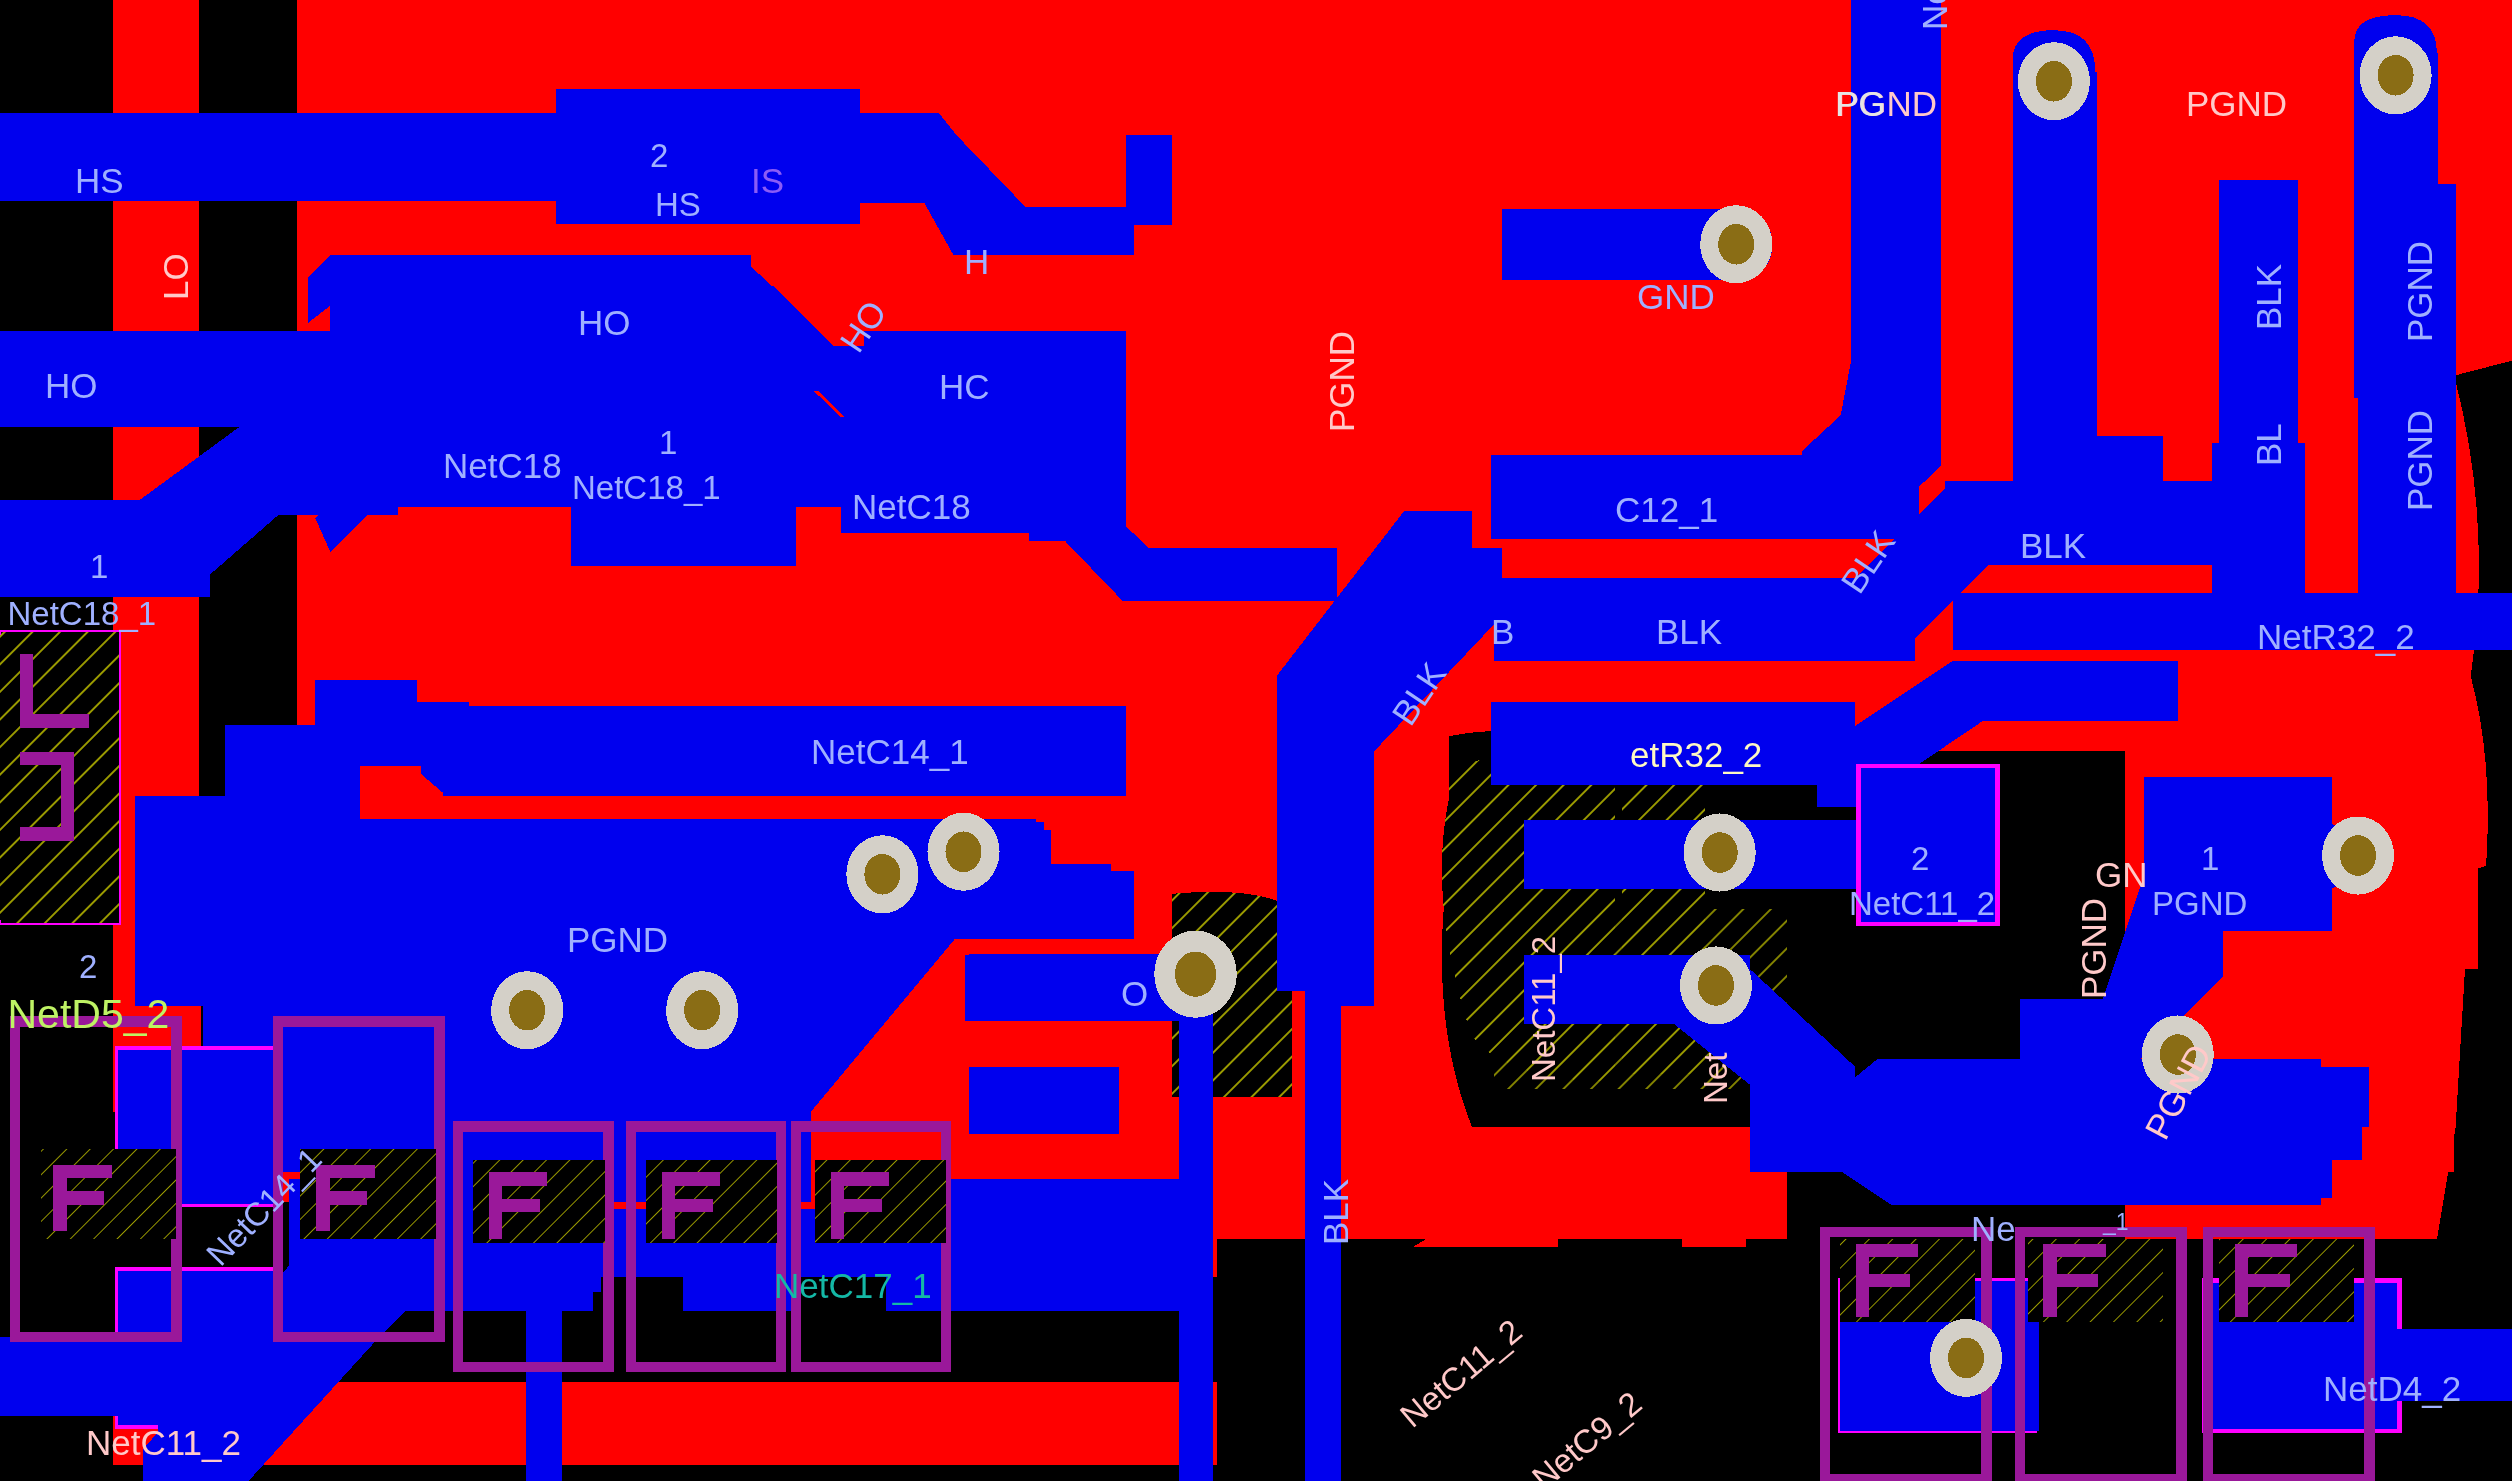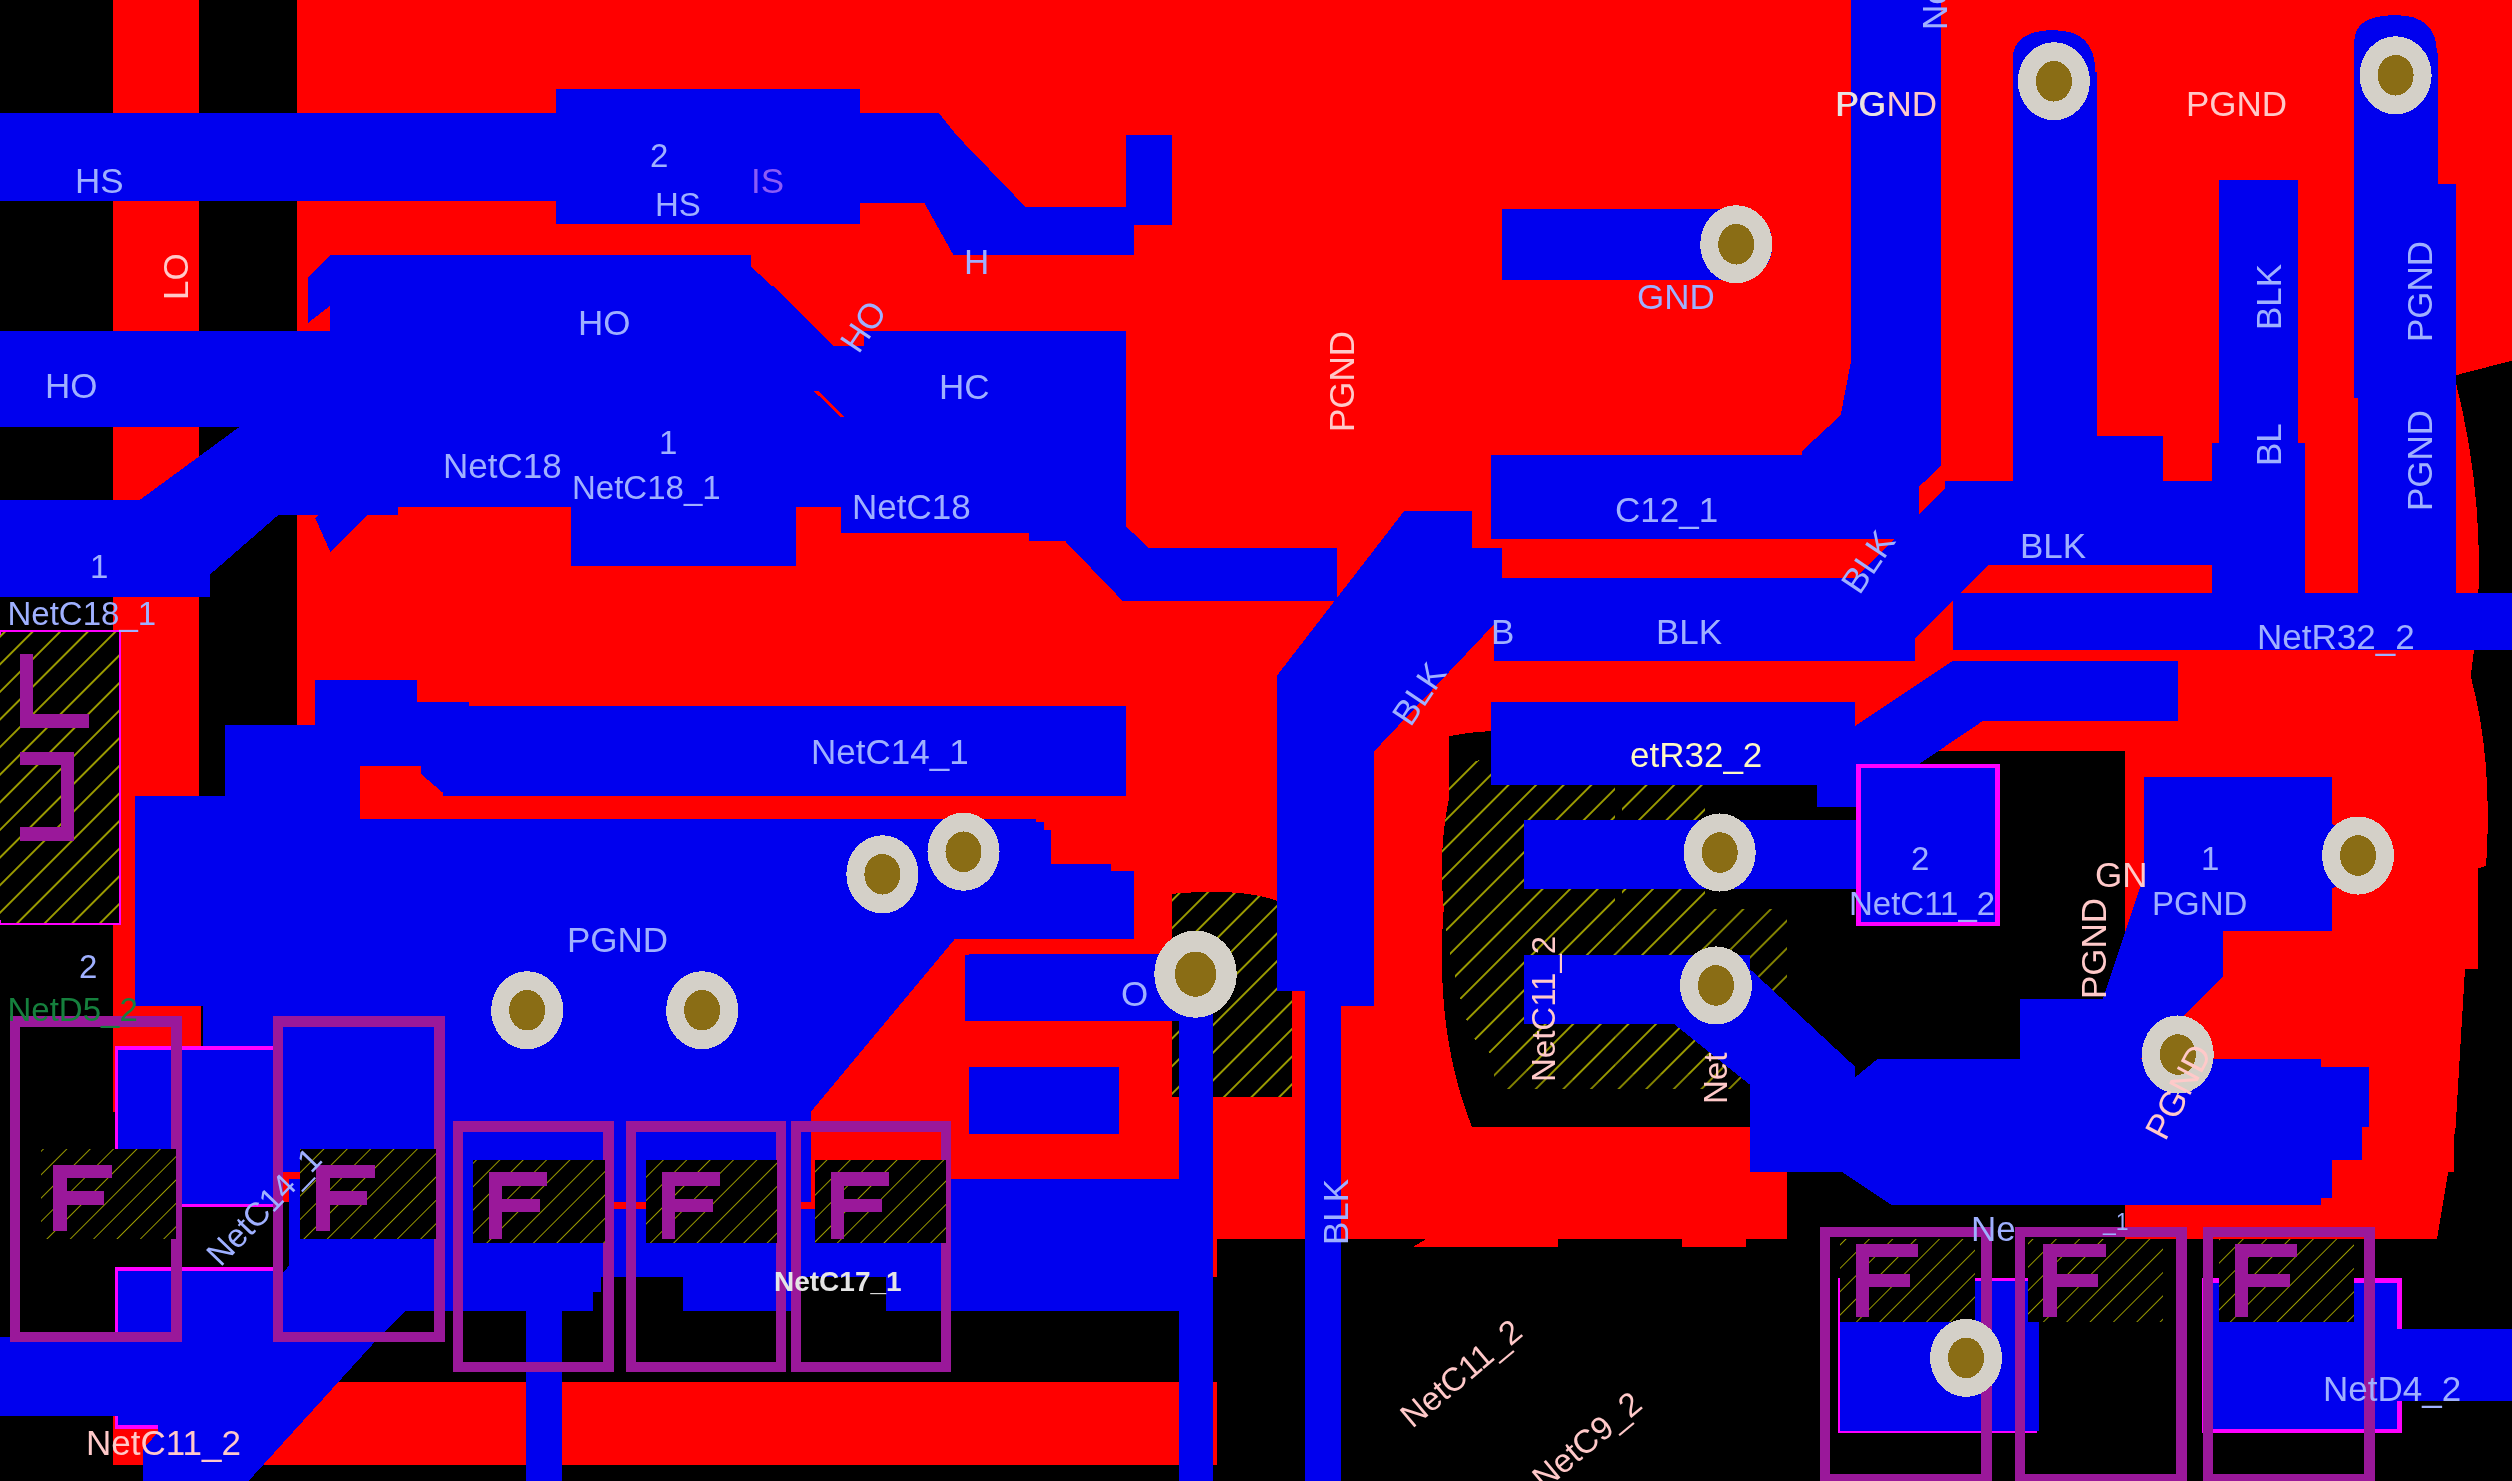--- a/index.html
+++ b/index.html
@@ -408,23 +408,23 @@
       <div class="lbl lbl-top" style="left: 939px; top: 367px; font-size: 35px; color: rgb(159, 176, 255); transform: rotate(0deg);">HC</div>
       <div class="lbl lbl-top" style="left: 443px; top: 446px; font-size: 35px; color: rgb(159, 176, 255); transform: rotate(0deg);">NetC18</div>
       <div class="lbl lbl-top" style="left: 659px; top: 424px; font-size: 33px; color: rgb(159, 176, 255); transform: rotate(0deg);">1</div>
       <div class="lbl lbl-top" style="left: 572px; top: 469px; font-size: 33px; color: rgb(159, 176, 255); transform: rotate(0deg);">NetC18_1</div>
       <div class="lbl lbl-top" style="left: 852px; top: 487px; font-size: 35px; color: rgb(159, 176, 255); transform: rotate(0deg);">NetC18</div>
       <div class="lbl lbl-top" style="left: 90px; top: 548px; font-size: 33px; color: rgb(159, 176, 255); transform: rotate(0deg);">1</div>
       <div class="lbl lbl-top" style="left: 7.5px; top: 595px; font-size: 33px; color: rgb(159, 176, 255); transform: rotate(0deg);">NetC18_1</div>
       <div class="lbl lbl-top" style="left: 811px; top: 732px; font-size: 35px; color: rgb(159, 176, 255); transform: rotate(0deg);">NetC14_1</div>
       <div class="lbl lbl-top" style="left: 567px; top: 920px; font-size: 35px; color: rgb(159, 176, 255); transform: rotate(0deg);">PGND</div>
       <div class="lbl lbl-top" style="left: 79px; top: 948px; font-size: 33px; color: rgb(159, 176, 255); transform: rotate(0deg);">2</div>
-      <div class="lbl lbl-top" style="left: 7.5px; top: 991px; font-size: 33px; color: #15803d; transform: rotate(0deg);">NetD5_2</div>
+      <div class="lbl lbl-top" style="left: 7.5px; top: 991px; font-size: 41px; color: #bef264; transform: rotate(0deg);">NetD5_2</div>
       <div class="lbl lbl-top" style="left: 199px; top: 1247px; font-size: 33px; color: rgb(159, 176, 255); transform: rotate(-46deg);">NetC14_1</div>
-      <div class="lbl lbl-top" style="left: 774px; top: 1266px; font-size: 28px; color: #e5e5e5; transform: rotate(0deg); font-weight: bold;">NetC17_1</div>
+      <div class="lbl lbl-top" style="left: 774px; top: 1266px; font-size: 35px; color: #14b8a6; transform: rotate(0deg);">NetC17_1</div>
       <div class="lbl lbl-top" style="left: 1121px; top: 974px; font-size: 35px; color: rgb(159, 176, 255); transform: rotate(0deg);">O</div>
       <div class="lbl lbl-top" style="left: 1316px; top: 1245px; font-size: 35px; color: rgb(159, 176, 255); transform: rotate(-90deg);">BLK</div>
       <div class="lbl lbl-top" style="left: 1384px; top: 710px; font-size: 35px; color: rgb(159, 176, 255); transform: rotate(-56deg);">BLK</div>
       <div class="lbl lbl-top" style="left: 1491px; top: 612px; font-size: 35px; color: rgb(159, 176, 255); transform: rotate(0deg);">B</div>
       <div class="lbl lbl-top" style="left: 1656px; top: 612px; font-size: 35px; color: rgb(159, 176, 255); transform: rotate(0deg);">BLK</div>
       <div class="lbl lbl-top" style="left: 1833px; top: 578px; font-size: 35px; color: rgb(159, 176, 255); transform: rotate(-56deg);">BLK</div>
       <div class="lbl lbl-top" style="left: 2020px; top: 526px; font-size: 35px; color: rgb(159, 176, 255); transform: rotate(0deg);">BLK</div>
       <div class="lbl lbl-top" style="left: 1615px; top: 490px; font-size: 35px; color: rgb(159, 176, 255); transform: rotate(0deg);">C12_1</div>
       <div class="lbl lbl-top" style="left: 1637px; top: 260px; font-size: 35px; color: rgb(159, 176, 255); transform: rotate(0deg); margin-top: 17px;">GND</div>
       <div class="lbl lbl-top" style="left: 1915px; top: 30px; font-size: 35px; color: rgb(159, 176, 255); transform: rotate(-90deg);">Ne</div>

